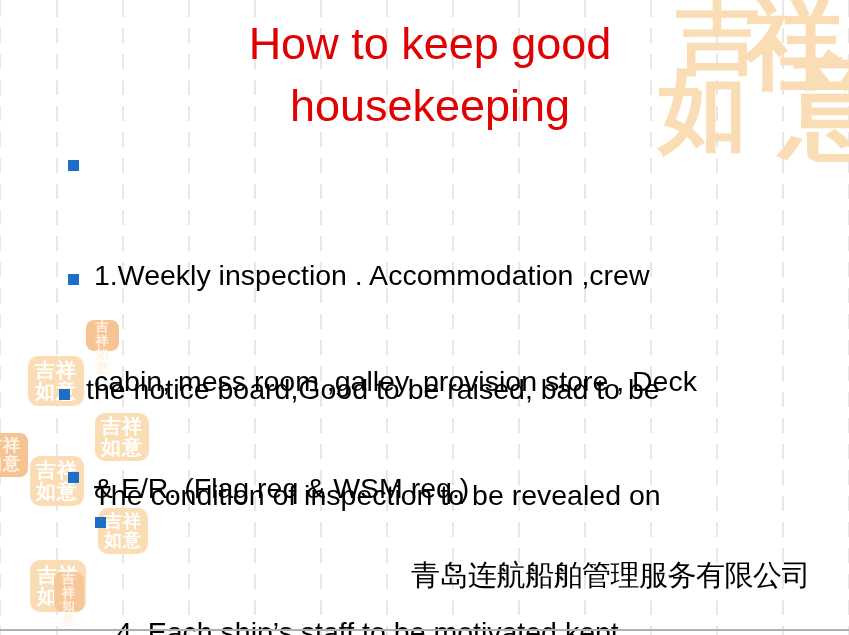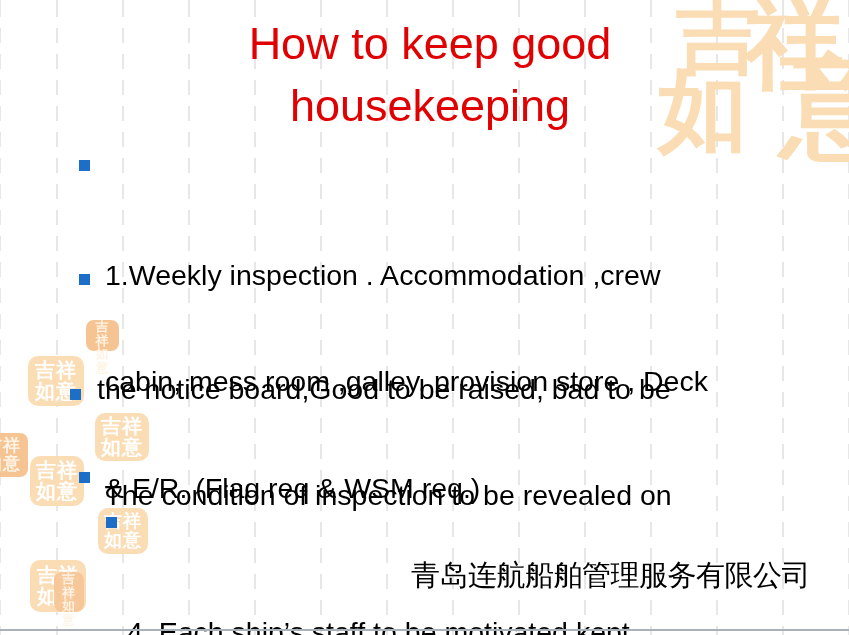--- a/index.html
+++ b/index.html
@@ -46,21 +46,21 @@
   .s8{left:54px;top:572px;width:30px;height:40px;font-size:13px;background:var(--seal_deep,#f6c493);opacity:.85;}
   
   .title{
     position:absolute;z-index:2;left:0;top:13px;width:860px;
     text-align:center;
     font-size:45px;line-height:62px;
     color:var(--title_red,#e00202);
   }
   
   .item{
-    position:absolute;z-index:2;left:11px;
+    position:absolute;z-index:2;left:0;
     font-size:28.5px;line-height:35.5px;color:#000;
     white-space:pre;
   }
   .item .bullet{
     position:absolute;top:9px;width:11px;height:11px;
     background:var(--bullet_blue,#1c6ec6);
   }
   .it1{top:151px;padding-left:94px;}  .it1 .bullet{left:68px;}
   .it2{top:265px;padding-left:86px;}  .it2 .bullet{left:68px;}
   .it3{top:380px;padding-left:87px;}  .it3 .bullet{left:59px;}

